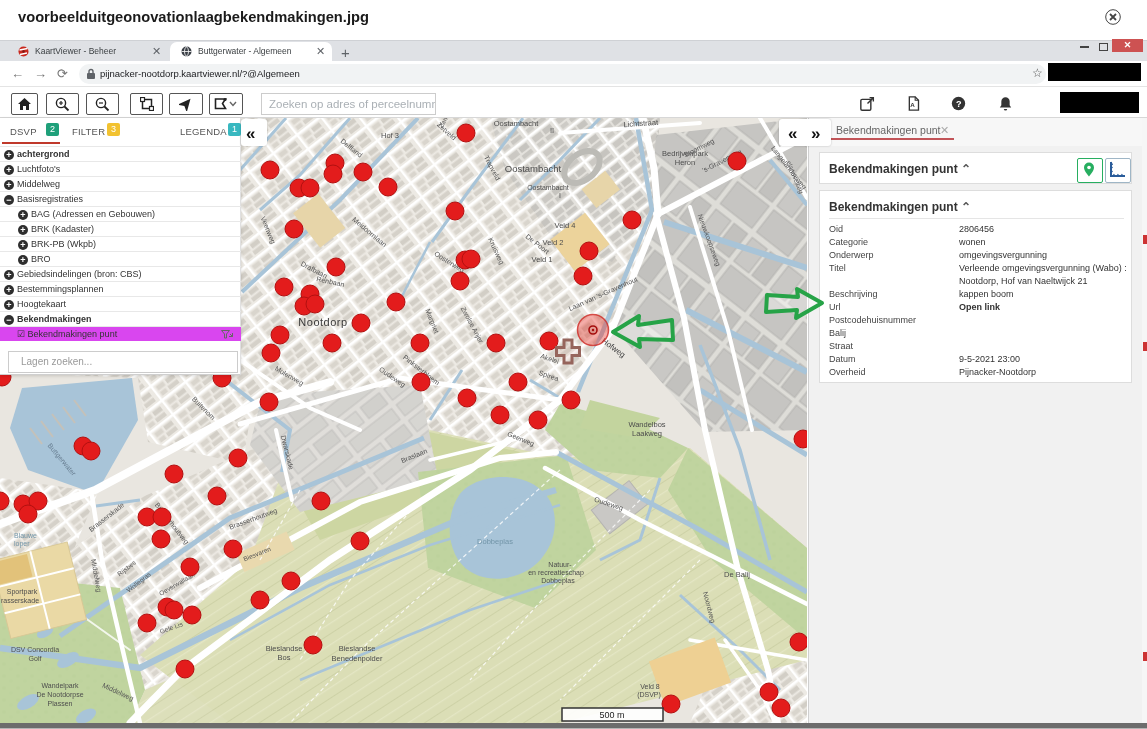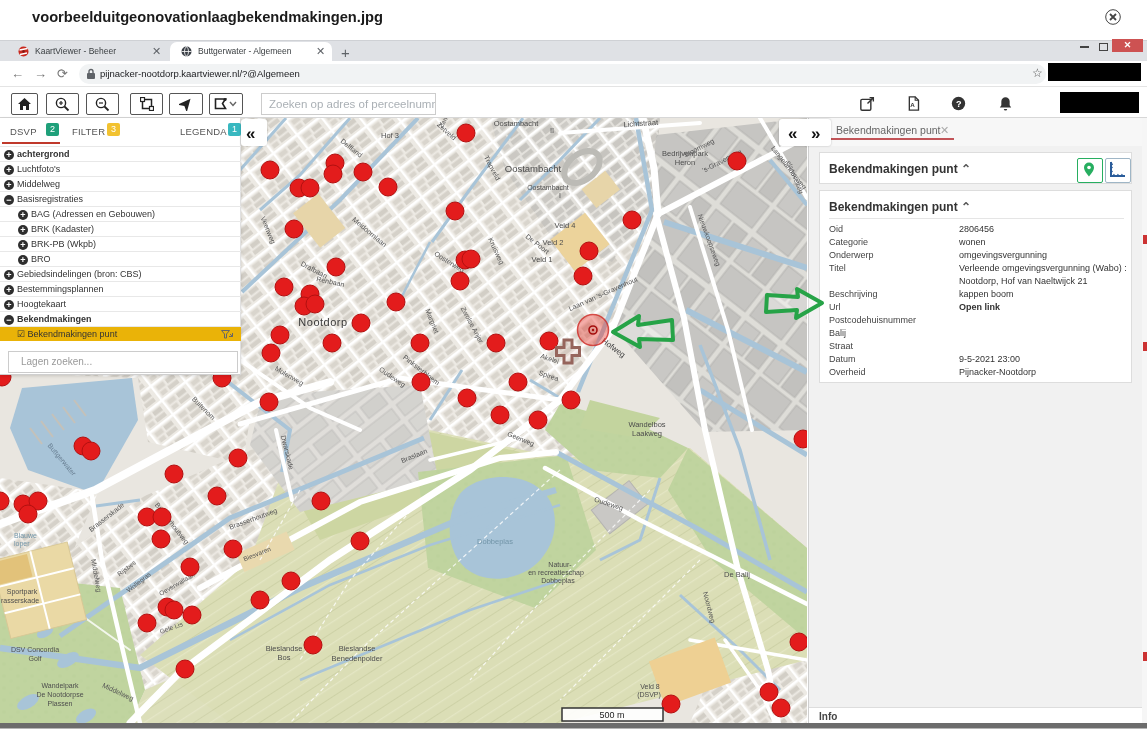--- a/index.html
+++ b/index.html
@@ -1,21 +1,21 @@
 <!DOCTYPE html>
 <html><head>
 <meta charset="utf-8">
 <style>
   html,body{margin:0;padding:0;}
   body{width:1147px;height:729px;overflow:hidden;background:#fff;
        font-family:"Liberation Sans",sans-serif;position:relative;}
   .abs{position:absolute;}
   
   #titlebar{left:0;top:0;width:1147px;height:40px;background:#fff;}
-  #titletxt{left:32px;top:9px;font-size:14.7px;font-weight:bold;color:#1b1b1b;}
+  #titletxt{left:18px;top:9px;font-size:14.7px;font-weight:bold;color:#1b1b1b;}
   
   #tabstrip{left:0;top:40px;width:1147px;height:21px;background:#dfe1e5;border-top:1px solid #cfd1d5;box-sizing:border-box;}
   .tab{top:42px;height:29px;font-size:8.5px;color:#3c4043;}
   #tab1{left:7px;width:160px;background:#dfe1e5;}
   #tab2{left:170px;width:162px;background:#fff;border-radius:7px 7px 0 0;}
   .tabtxt{position:absolute;top:4px;white-space:nowrap;}
   .tabx{position:absolute;top:3px;font-size:11px;color:#5f6368;}
   #newtab{left:341px;top:44px;font-size:15px;color:#5f6368;}
   #winmin{left:1080px;top:46px;width:9px;height:2px;background:#444;}
   #winrest{left:1099px;top:43px;width:7px;height:6px;border:1.2px solid #444;background:transparent;}
@@ -534,21 +534,21 @@
         <span class="ltxt" style="left:17px">Bestemmingsplannen</span>
       </div>
     <div class="lrow">
         <span class="pm" style="left:4px">+</span>
         <span class="ltxt" style="left:17px">Hoogtekaart</span>
       </div>
     <div class="lrow">
         <span class="pm" style="left:4px">−</span>
         <span class="ltxt" style="left:17px;font-weight:bold">Bekendmakingen</span>
       </div>
-    <div class="lrow" style="background:#eab308">
+    <div class="lrow" style="background:#d946ef">
         <span class="ltxt" style="left:17px">☑ Bekendmakingen punt</span>
       <svg style="position:absolute;right:8px;top:3px" width="12" height="9" viewBox="0 0 12 9">
           <path d="M0.5 0.5 h8 l-3 3.5 v4 h-2 v-4 Z" fill="none" stroke="#666" stroke-width="1"></path>
           <path d="M9 4 l2.5 2.5 M11.5 3 v3.5 h-3.5" stroke="#666" stroke-width="1" fill="none"></path>
         </svg>
       </div>
   </div>
   <div id="lsearch">Lagen zoeken...</div>
 </div>
 <div class="abs" style="left:241px;top:119px;width:26px;height:27px;background:#fff;border-radius:3px;box-shadow:0 0 2px rgba(0,0,0,0.25)"></div>
@@ -587,21 +587,20 @@
     <span class="frow" style="top:111px">Url</span>
       <span class="fval" style="top:111px;font-weight:bold">Open link</span>
     <span class="frow" style="top:124px">Postcodehuisnummer</span>
     <span class="frow" style="top:137px">Balij</span>
     <span class="frow" style="top:150px">Straat</span>
     <span class="frow" style="top:163px">Datum</span>
       <span class="fval" style="top:163px">9-5-2021 23:00</span>
     <span class="frow" style="top:176px">Overheid</span>
       <span class="fval" style="top:176px">Pijnacker-Nootdorp</span>
   </div>
-  <div id="infobar">Info</div>
 </div>
 <div class="abs" style="left:779px;top:119px;width:52px;height:27px;background:#fff;border-radius:3px;box-shadow:0 0 2px rgba(0,0,0,0.25)"></div>
 <span class="abs collapse" style="left:788px;top:124px;font-size:17px">«</span>
 <span class="abs collapse" style="left:811px;top:124px;font-size:17px">»</span>
 <svg class="abs" style="left:761px;top:286px;z-index:30" width="64" height="36" viewBox="0 0 64 36">
     <polygon points="61,17 36,3 37,11 6,9 5,26 36,24 35,32" fill="rgba(255,255,255,0.35)" stroke="#26a347" stroke-width="4" stroke-linejoin="round"></polygon>
   </svg>
 
 <div class="abs" style="left:1142px;top:118px;width:5px;height:605px;background:#f6f6f6"></div>
 <div class="abs" style="left:1143px;top:235px;width:4px;height:9px;background:#cc3333"></div>

